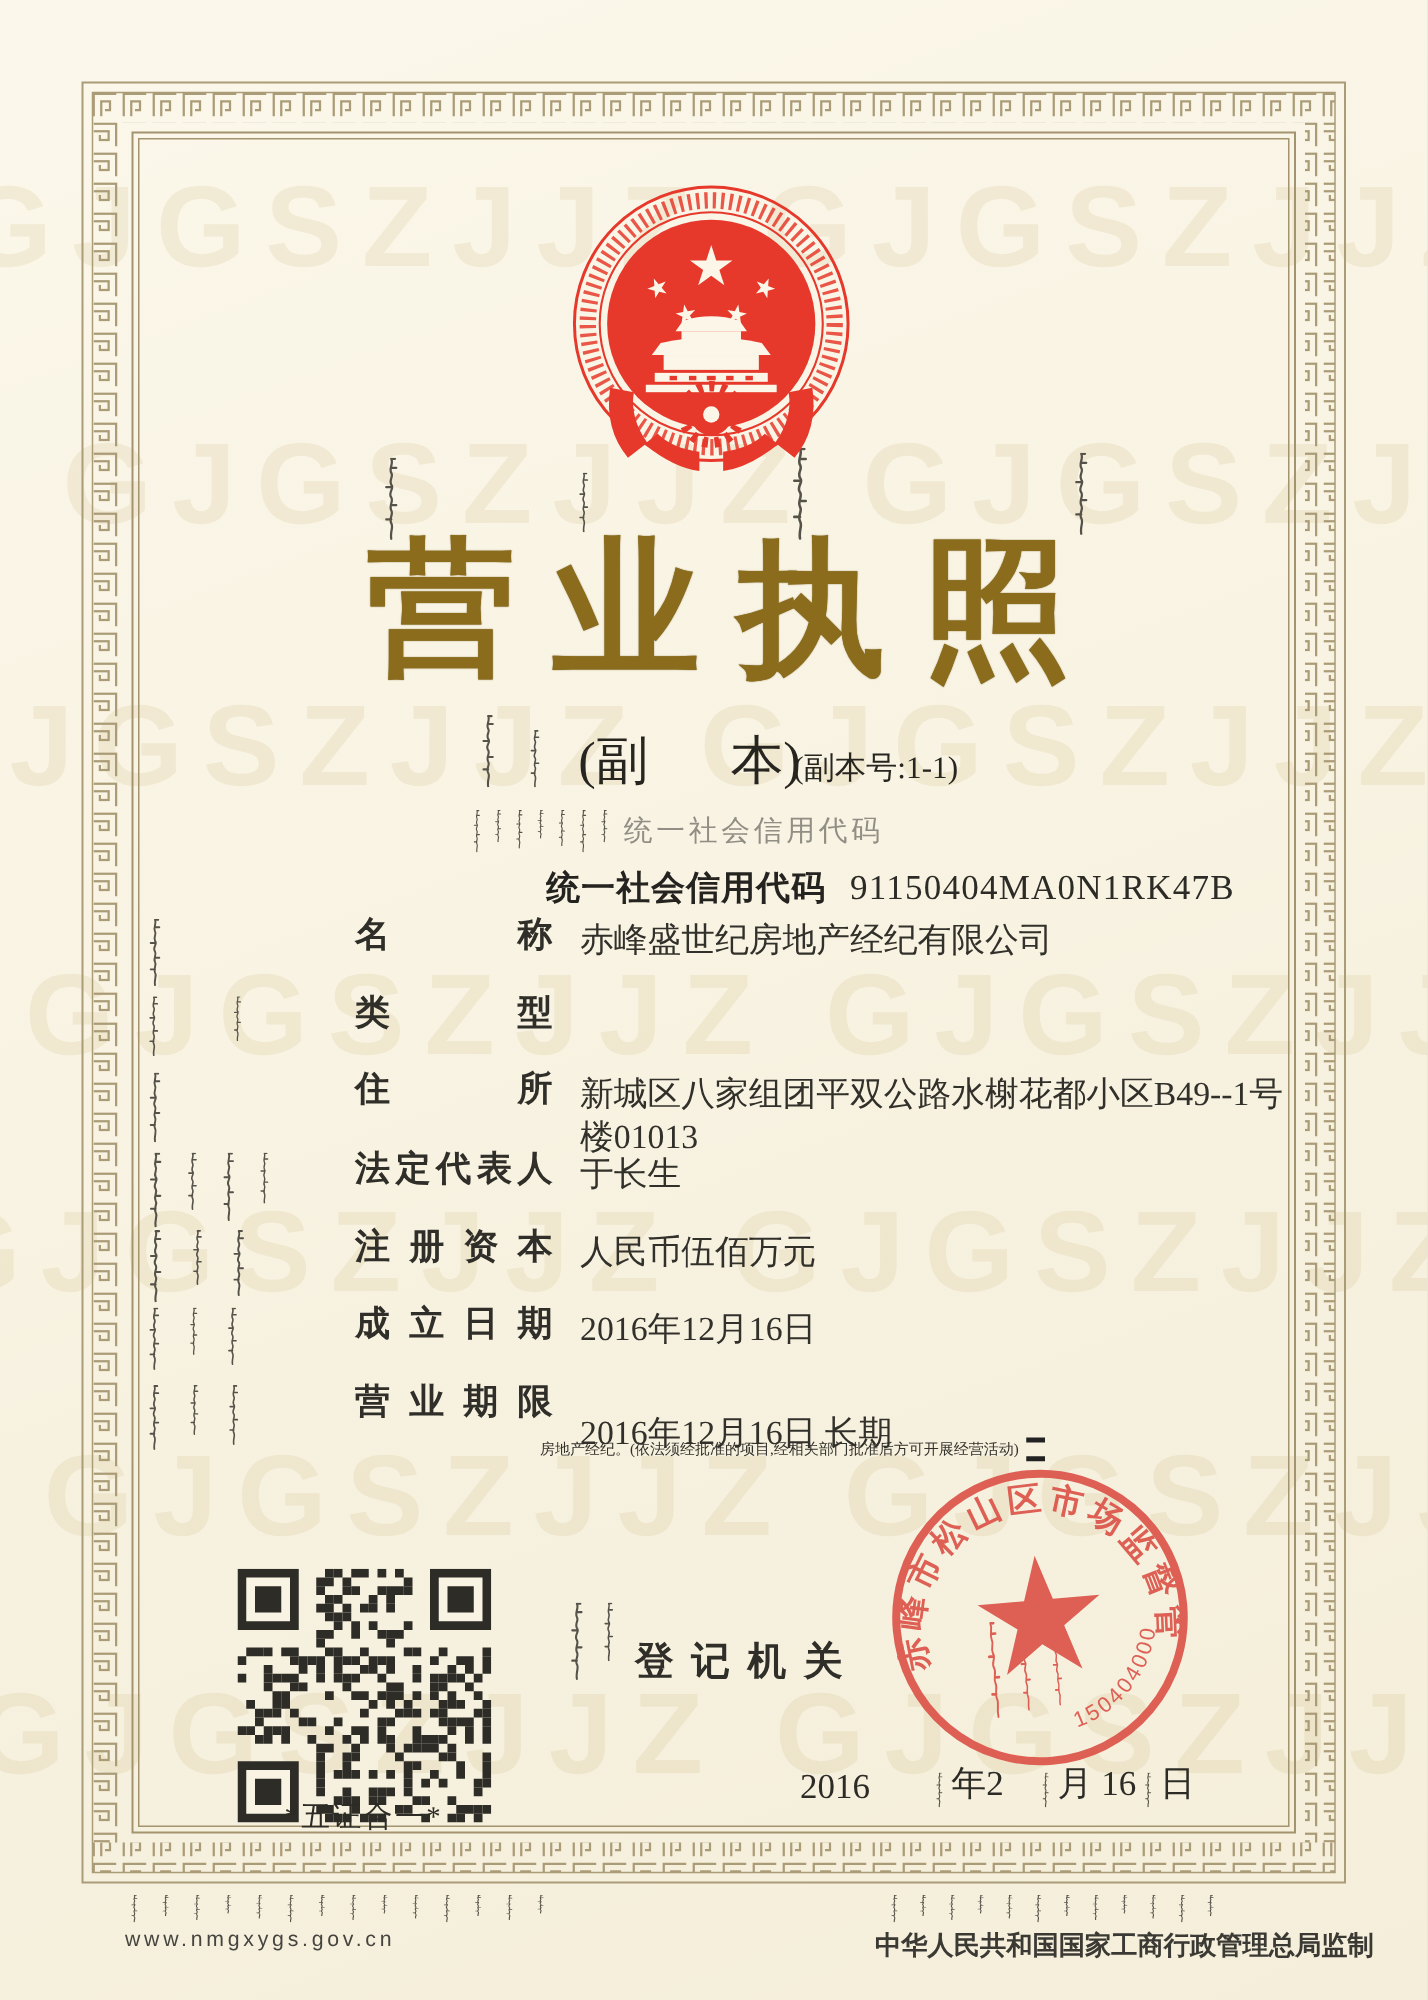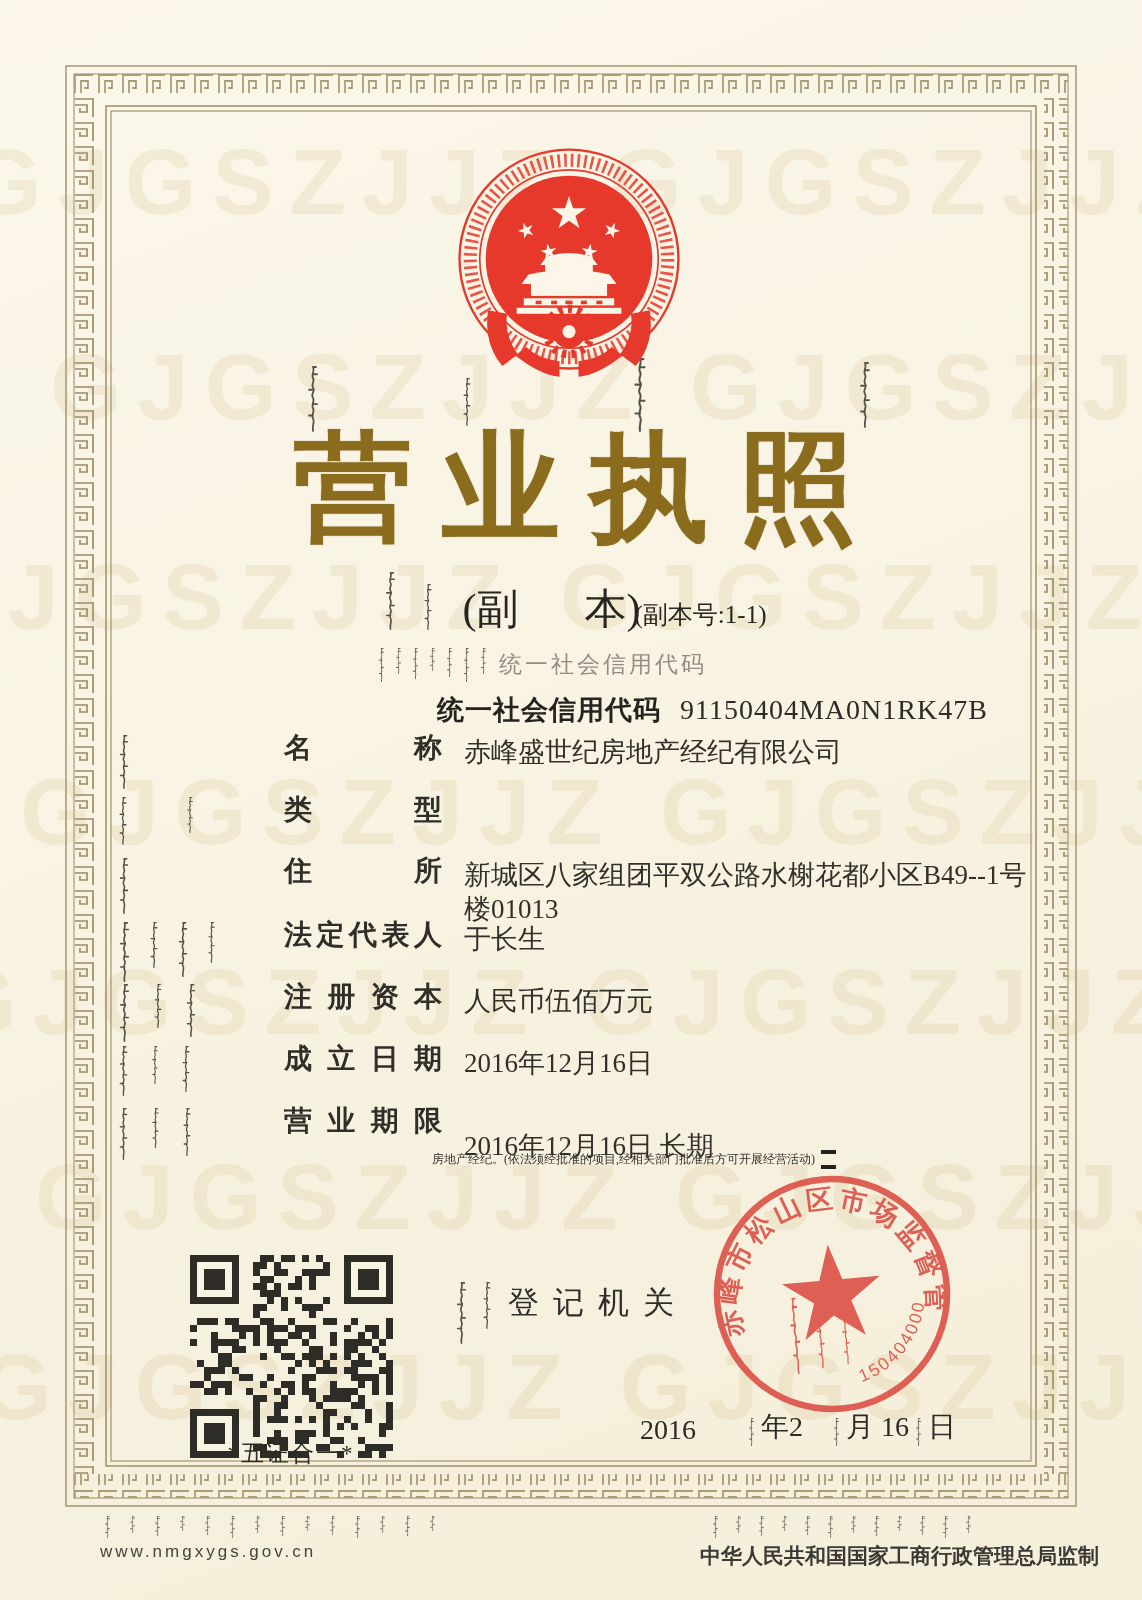--- a/index.html
+++ b/index.html
@@ -41,21 +41,21 @@
           font-family:"Liberation Serif",serif;color:#32302a;}
   .fvalue .val2{}
   .scope-note{left:432px;top:1150px;font-size:12px;font-family:"Liberation Serif",serif;
               white-space:nowrap;color:#32302a;z-index:2;display:flex;align-items:center;gap:6px;}
   .dbar{display:inline-block;width:15px;height:11px;border-top:4px solid #222;border-bottom:4px solid #222;}
   
   #qr{left:190px;top:1255px;z-index:2;}
   .qr-caption{left:176px;top:1438px;width:230px;text-align:center;font-size:23px;letter-spacing:2px;
               font-family:"Liberation Serif",serif;color:#2c2b26;z-index:2;}
   .regorgan{left:455px;top:1282px;display:flex;align-items:flex-start;gap:16px;z-index:2;}
-  .regorgan .lbl{font-size:31px;font-weight:400;letter-spacing:14px;color:#2f2e29;}
+  .regorgan .lbl{font-size:31px;font-weight:700;letter-spacing:14px;margin-top:26px;color:#2f2e29;}
   #seal{left:694px;top:1156px;z-index:3;transform:rotate(-5deg);opacity:.9;}
   .dateline{left:640px;top:1408px;display:flex;align-items:flex-end;gap:6px;z-index:2;
             font-size:28px;font-family:"Liberation Serif",serif;color:#2c2b26;}
   .dateline .gap1{width:40px;} .dateline .gap2{width:18px;}
   
   .footer-block{position:absolute;z-index:2;}
   .fb-mong{display:flex;gap:17px;margin-left:12px;margin-bottom:4px;}
   .fb-text{font-size:21px;font-weight:600;color:#3a3933;display:flex;align-items:baseline;}
   .fb-url{font-size:17px;font-weight:400;letter-spacing:3px;margin-left:8px;color:#45443e;}
 </style>

